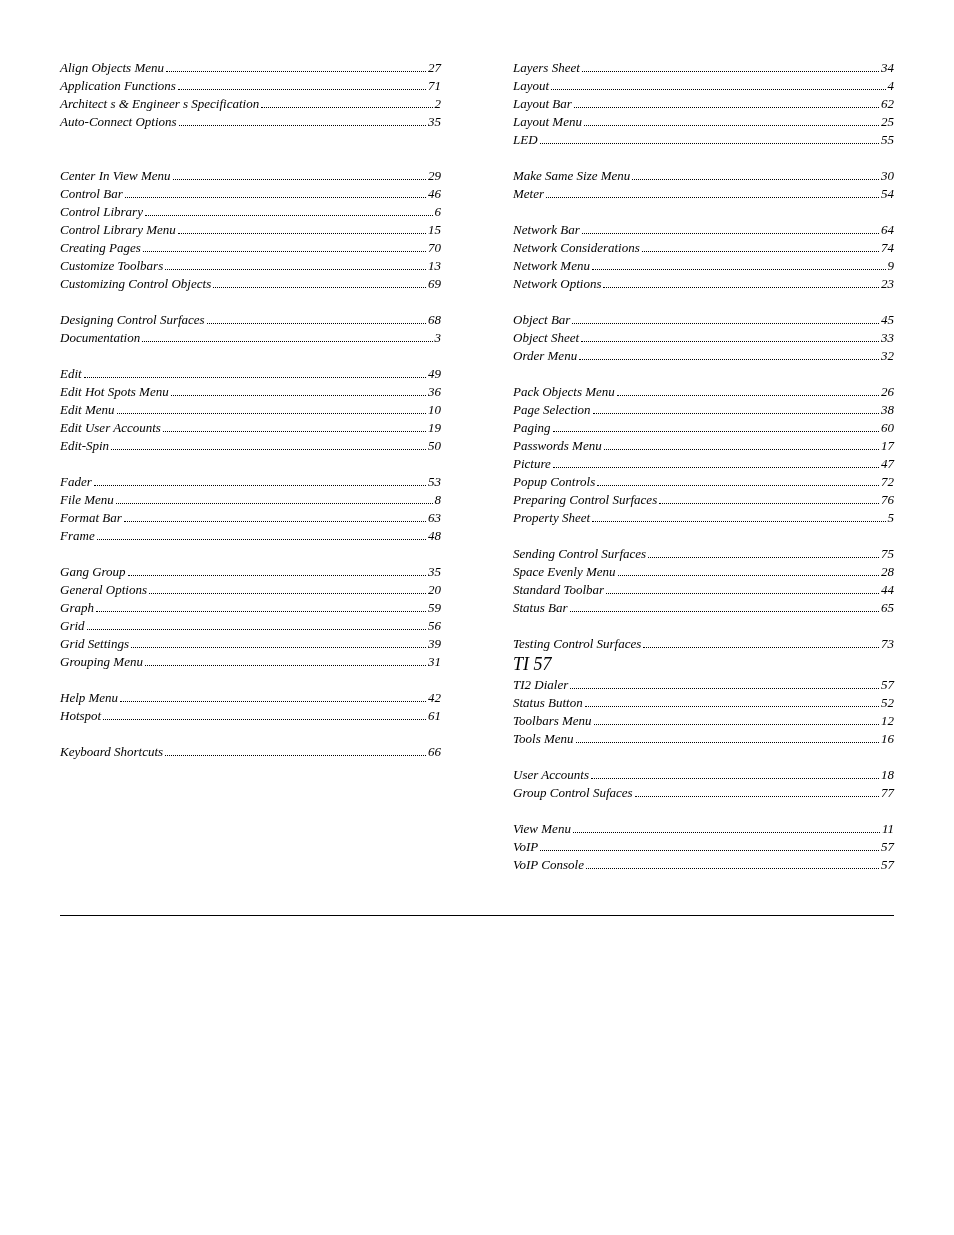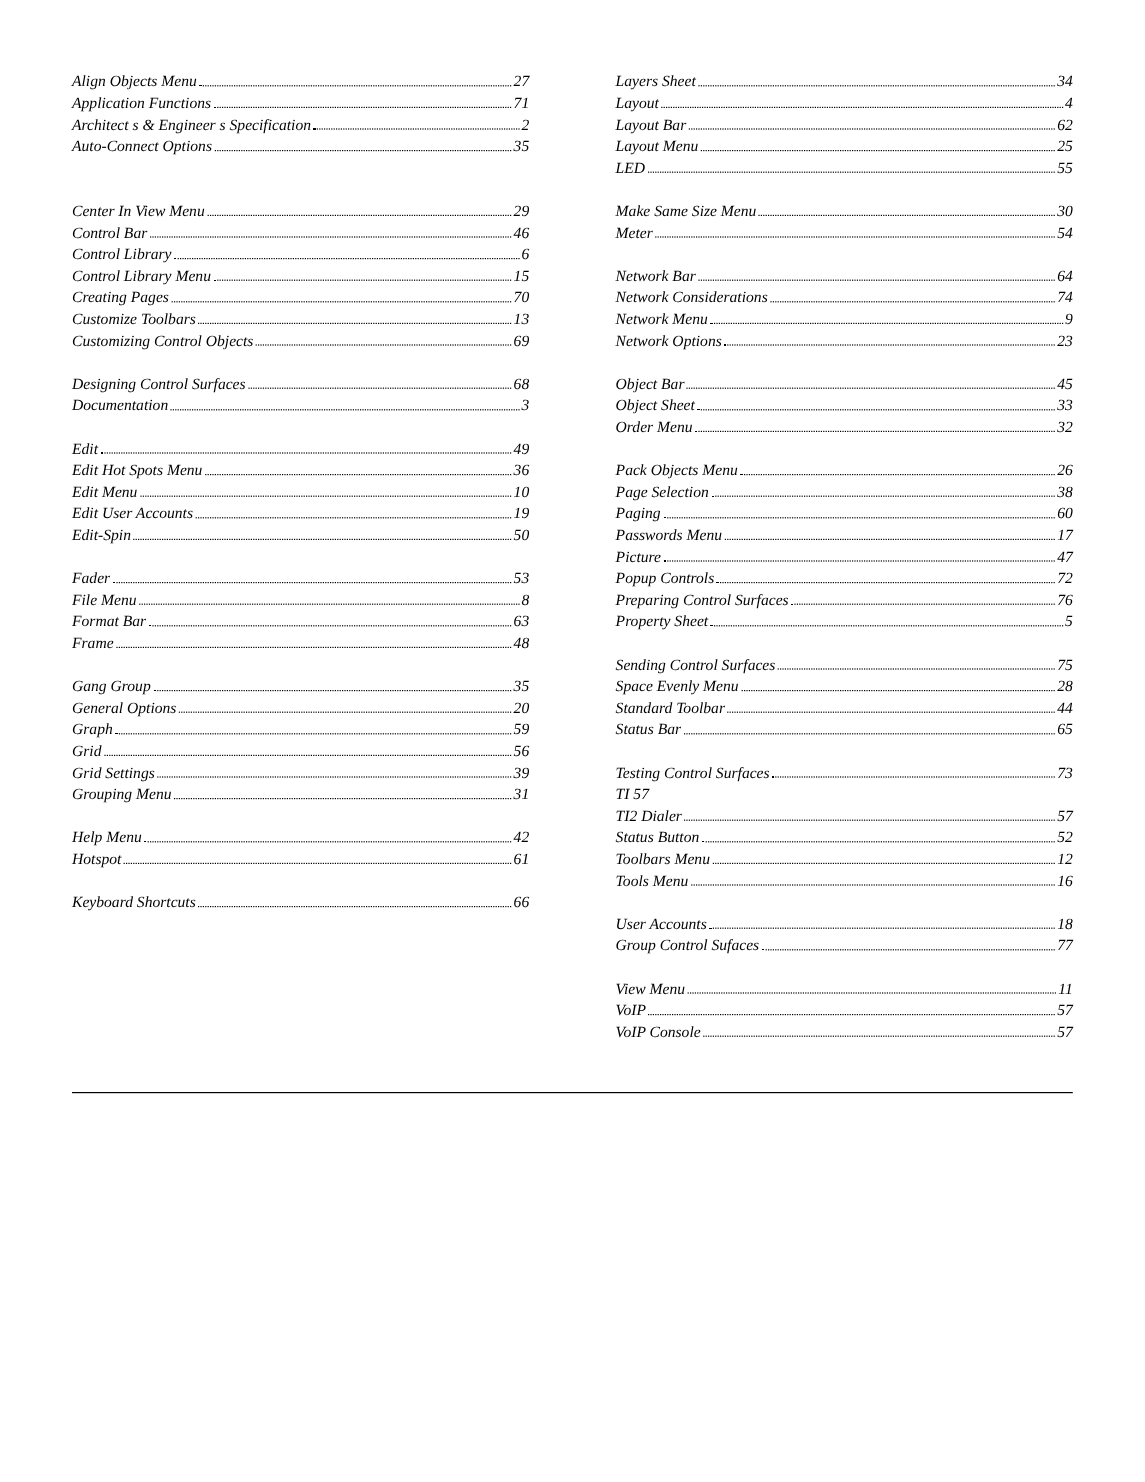--- a/index.html
+++ b/index.html
@@ -51,21 +51,21 @@
       height: 18px;
     }
     .bottom-line {
       border-top: 1px solid #000;
       margin-top: 40px;
     }
     .ti-entry {
       display: flex;
       align-items: center;
       margin-bottom: 2px;
-      font-size: 13px;
+      font-size: 18px;
       font-style: italic;
     }
     .ti-label {
       white-space: nowrap;
     }
   </style>
 </head>
 <body>
 
 <div class="page">

